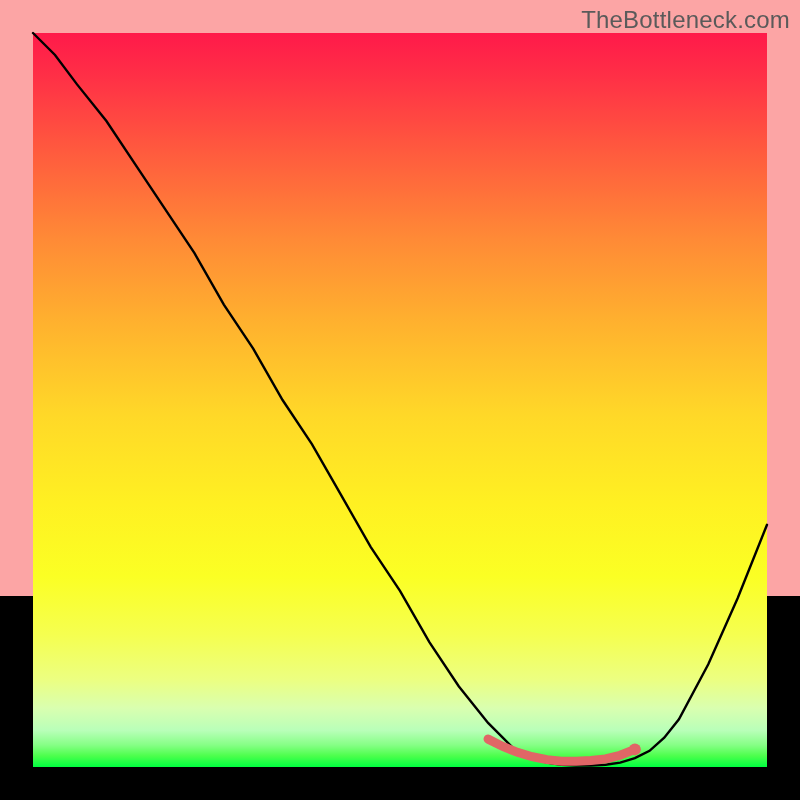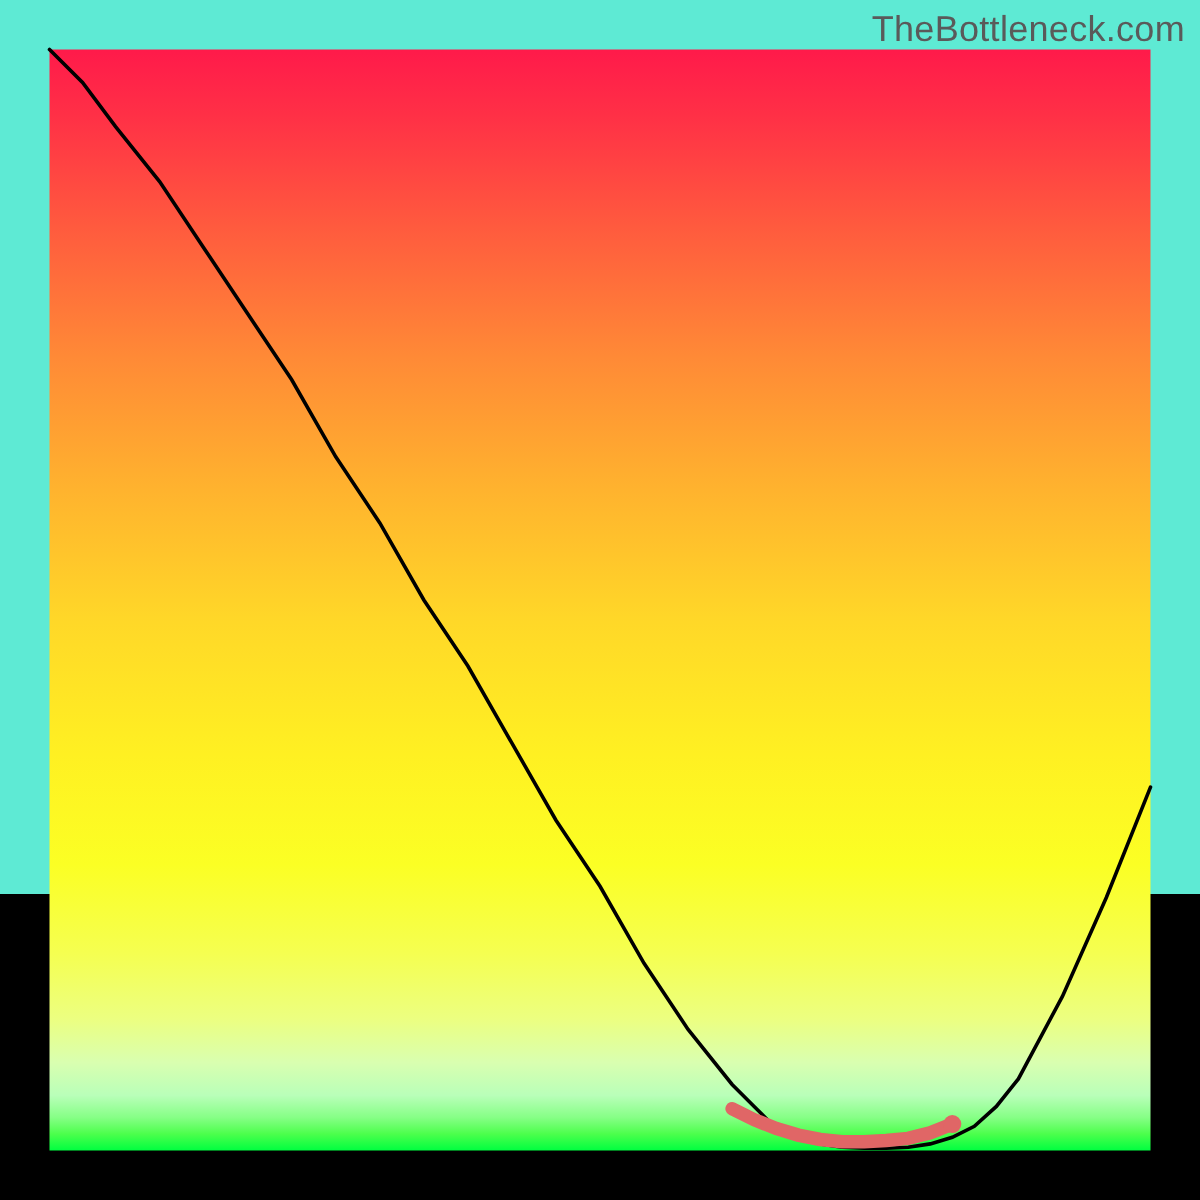--- a/index.html
+++ b/index.html
@@ -8,21 +8,21 @@
     width: 800px;
     height: 800px;
     overflow: hidden;
     background: #000;
     font-family: Arial, Helvetica, sans-serif;
   }
   .container {
     position: relative;
     width: 800px;
     height: 596px;
-    background: #5eead4;
+    background: #fca5a5;
   }
   .plot-frame {
     position: absolute;
     left: 33px;
     top: 33px;
     width: 734px;
     height: 734px;
     background: linear-gradient(
       to bottom,
       #ff1a4a 0%,

